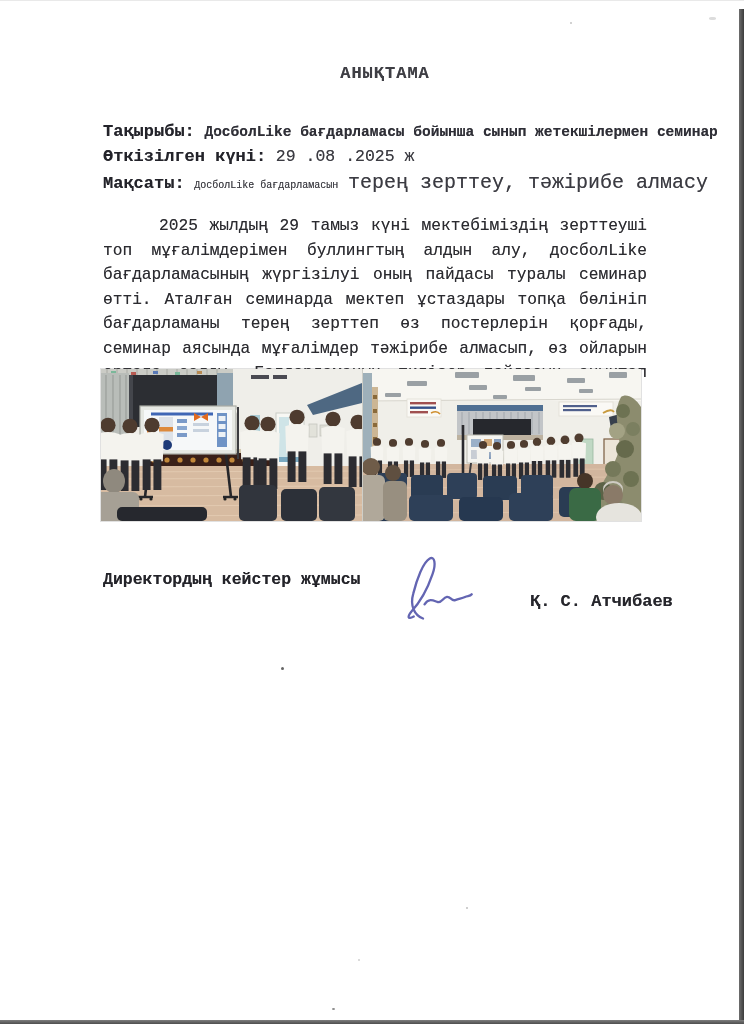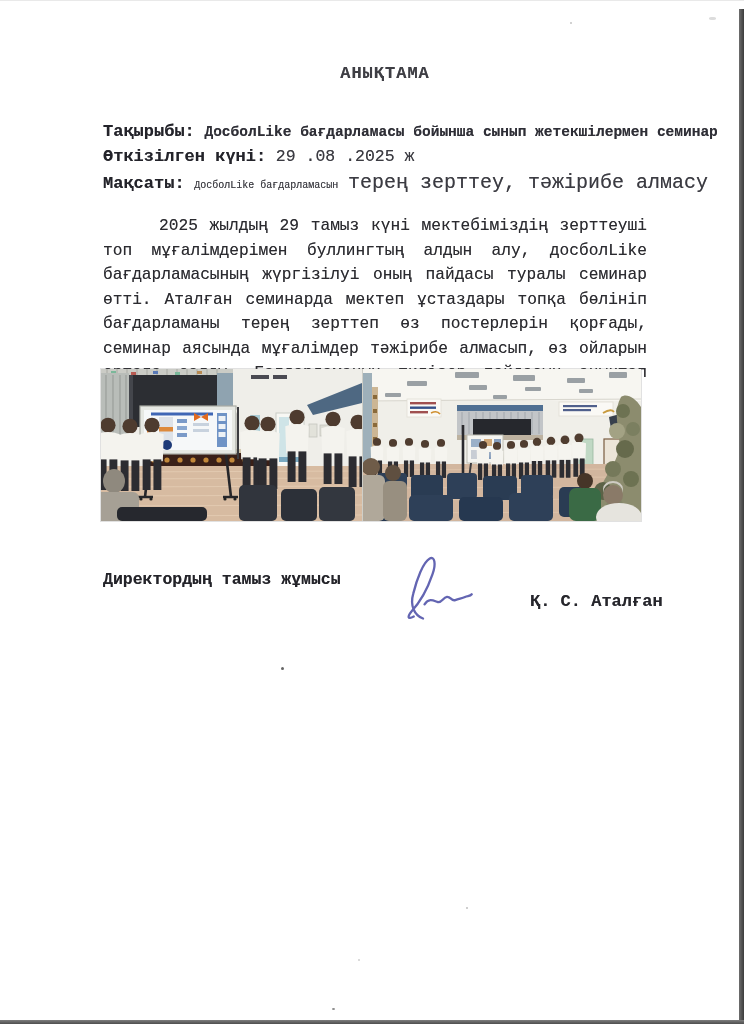--- a/index.html
+++ b/index.html
@@ -388,31 +388,31 @@
         <circle cx="222" cy="112" r="8" fill="#463528"></circle>
         <rect x="206" y="119" width="32" height="33" rx="7" fill="#3a6a45"></rect>
         <circle cx="250" cy="126" r="10" fill="#8a7a68"></circle>
         <path d="M240 124 a10 10 0 0 1 20 0 l0 -4 a10 8 0 0 0 -20 0 z" fill="#cfcbc3"></path>
         <ellipse cx="256" cy="148" rx="23" ry="14" fill="#e6e4de"></ellipse>
       </g>
     </svg>
   </div>
 
   <div class="sig-role scan-text">
-    <div>Директордың тамыз жұмысы</div>
+    <div>Директордың кейстер жұмысы</div>
   </div>
 
   <svg class="sig-mark" viewBox="0 0 92 76">
     <g transform="rotate(-6 46 38)" stroke="#5b5dae" stroke-width="2.3" fill="none" stroke-linecap="round" stroke-linejoin="round" opacity="0.95">
       <path d="M30 66 C 22 62 18 52 23 40 C 28 26 36 10 43 7 C 48 5 49 13 44 23 C 38 36 28 50 19 58 C 15 62 14 66 21 63"></path>
       <path d="M33 52 C 38 46 42 49 46 51 C 50 53 52 47 56 47 C 60 47 60 52 64 51 C 68 50 71 50 74 49 C 77 48 79 49 81 47"></path>
     </g>
   </svg>
 
-  <div class="sig-name scan-text">Қ. С. Аталған</div>
+  <div class="sig-name scan-text">Қ. С. Атчибаев</div>
 
   <div class="speck sp1"></div>
   <div class="speck sp2"></div>
   <div class="speck sp3"></div>
   <div class="speck sp4"></div>
   <div class="speck sp5"></div>
   <div class="speck sp6"></div>
   <div class="speck sp7"></div>
 
   <div class="edge-right"></div>

